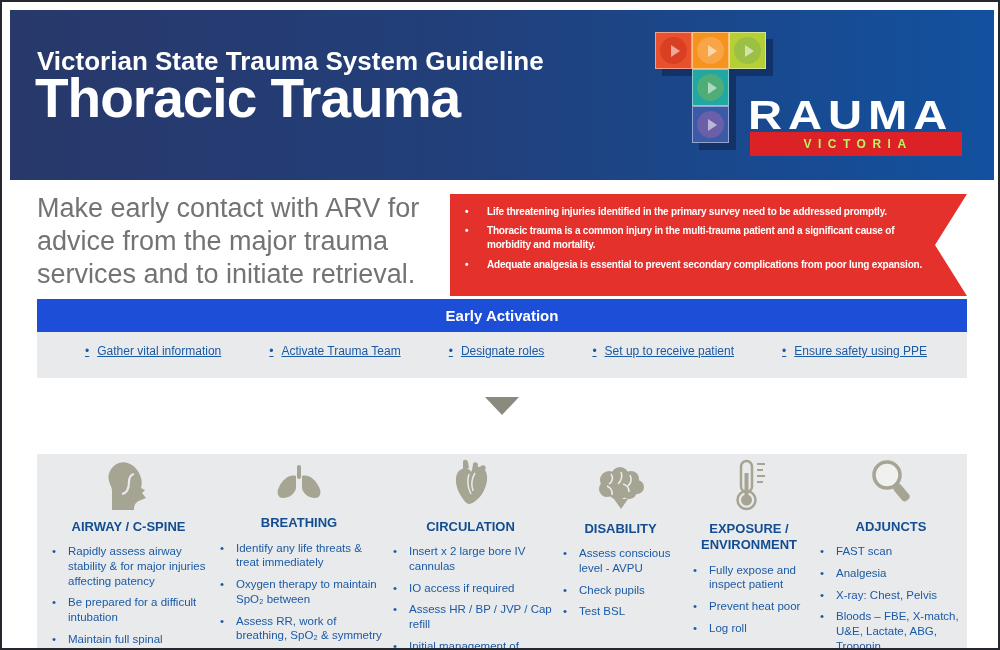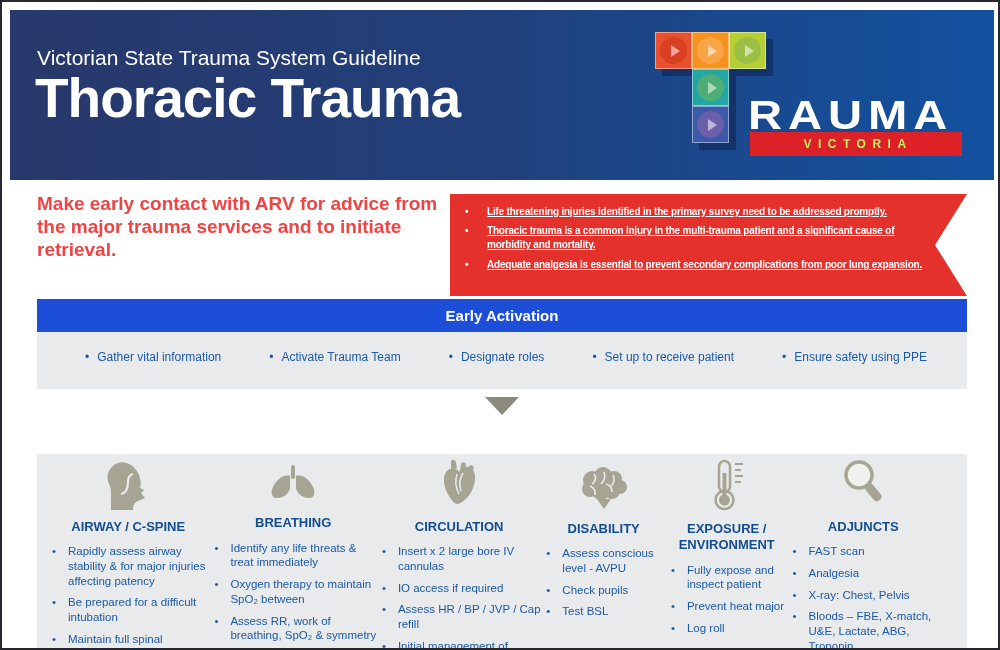--- a/index.html
+++ b/index.html
@@ -8,21 +8,21 @@
     border:2px solid #26262e; box-sizing:border-box; overflow:hidden;
     font-family:"Liberation Sans","DejaVu Sans",sans-serif;
   }
   
   .header{
     position:absolute; left:8px; top:8px; width:984px; height:170px;
     background:linear-gradient(90deg,#28386a 0%, #223f7a 45%, #12519f 100%);
   }
   .eyebrow{
     position:absolute; left:27px; top:36px; color:#fff;
-    font-size:21px; font-weight:normal; letter-spacing:0px;
+    font-size:26px; font-weight:bold; letter-spacing:0px;
   }
   .big-title{
     position:absolute; left:25px; top:56px; color:#fff;
     font-size:55px; font-weight:bold; letter-spacing:-1px;
   }
   
   .sq{position:absolute; width:37px; height:37px; box-sizing:border-box;
       border:1px solid rgba(255,255,255,.45);
       box-shadow:7px 7px 0 rgba(10,25,60,.45);
       display:flex; align-items:center; justify-content:center;}
@@ -44,56 +44,56 @@
     transform:scaleX(1.18); transform-origin:left top; white-space:nowrap;
   }
   .vic-bar{
     position:absolute; left:740px; top:122px; width:212px; height:24px;
     background:#dc2127; color:#bef264; font-size:12px; font-weight:bold;
     letter-spacing:6.5px; text-align:center; line-height:24px; padding-left:4px; box-sizing:border-box;
   }
   
   .intro{
     position:absolute; left:35px; top:190px; width:408px;
-    font-size:19px; font-weight:bold; color:#ef4444; line-height:1.22;
+    font-size:27px; font-weight:normal; color:#737373; line-height:1.22;
   }
   .alert{
     position:absolute; left:448px; top:192px; width:517px; height:102px;
     background:#e4312c; color:#fff;
     clip-path:polygon(0 0, 100% 0, calc(100% - 32px) 50%, 100% 100%, 0 100%);
   }
   .alert ul{margin:0; padding:11px 38px 0 0; list-style:none;}
   .alert li{position:relative; padding-left:37px; margin-bottom:5px;
-    font-size:10px; font-weight:bold; line-height:1.42; letter-spacing:-0.2px;text-decoration:underline;}
+    font-size:10px; font-weight:bold; line-height:1.42; letter-spacing:-0.2px;}
   .alert li::before{content:"•"; position:absolute; left:15px; top:0;}
   
   .bar{
     position:absolute; left:35px; width:930px; background:#1d4ed8;
     color:#fff; font-weight:bold; text-align:center;
   }
   .bar-ea{top:297px; height:33px; font-size:15px; line-height:33px;}
   .bar-ps{top:419px; height:31px; font-size:15px; line-height:31px;}
   .ea-row{
-    position:absolute; left:35px; top:330px; width:930px; height:57px;
+    position:absolute; left:35px; top:330px; width:930px; height:46px;
     background:#e9eaec; display:flex; align-items:center;
     justify-content:space-between; box-sizing:border-box;
-    padding:0 40px 8px 48px; color:#1b5aa5; font-size:12px;
+    padding:0 40px 8px 48px; color:#1b5aa5; font-size:12px;text-decoration:underline;
   }
   .ea-item{white-space:nowrap;}
   .ea-item::before{content:"•"; margin-right:8px;}
   .flow-arrow{
     position:absolute; left:483px; top:395px; width:0; height:0;
     border-left:17px solid transparent; border-right:17px solid transparent;
     border-top:18px solid #8b8a7f;
   }
   
   .panel{
     position:absolute; left:35px; top:452px; width:930px; height:196px;
     background:#e9eaec; display:flex; justify-content:space-between;
-    box-sizing:border-box; padding:4px 28px 0 10px;
+    box-sizing:border-box; padding:4px 0 0 10px;
   }
   .col{display:flex; flex-direction:column; align-items:center;}
   .c0{width:163px;} .c1{width:168px;} .c2{width:165px;}
   .c3{width:125px;} .c4{width:122px;} .c5{width:152px;}
   .icon-box{height:54px; display:flex; align-items:flex-end; justify-content:center;}
   .col-heading{margin-top:9px; font-size:13px; font-weight:bold; color:#134d91;
     text-align:center; line-height:1.25;}
   .col ul{margin:9px 0 0 0; padding:0; list-style:none; align-self:stretch;
     color:#1b5aa5; font-size:11.5px; line-height:1.28;}
   .col li{position:relative; padding-left:21px; margin-bottom:7px;}
@@ -260,21 +260,21 @@
             <rect x="29" y="5" width="8" height="2"></rect>
             <rect x="29" y="11" width="6" height="2"></rect>
             <rect x="29" y="17" width="8" height="2"></rect>
             <rect x="29" y="23" width="6" height="2"></rect>
           </g>
         </svg>
       </div>
       <div class="col-heading">EXPOSURE / ENVIRONMENT</div>
       <ul>
         <li>Fully expose and inspect patient</li>
-        <li>Prevent heat major</li>
+        <li>Prevent heat poor</li>
         <li>Log roll</li>
       </ul>
     </div>
 
     <div class="col c5">
       <div class="icon-box">
         <svg width="48" height="52" viewBox="0 0 48 52">
           <circle cx="20" cy="17" r="13" fill="#f0f0ee" stroke="#a6a492" stroke-width="3.5"></circle>
           <rect x="30" y="25" width="9" height="19" rx="3.5" transform="rotate(-40 34.5 34.5)" fill="#a6a492"></rect>
         </svg>

